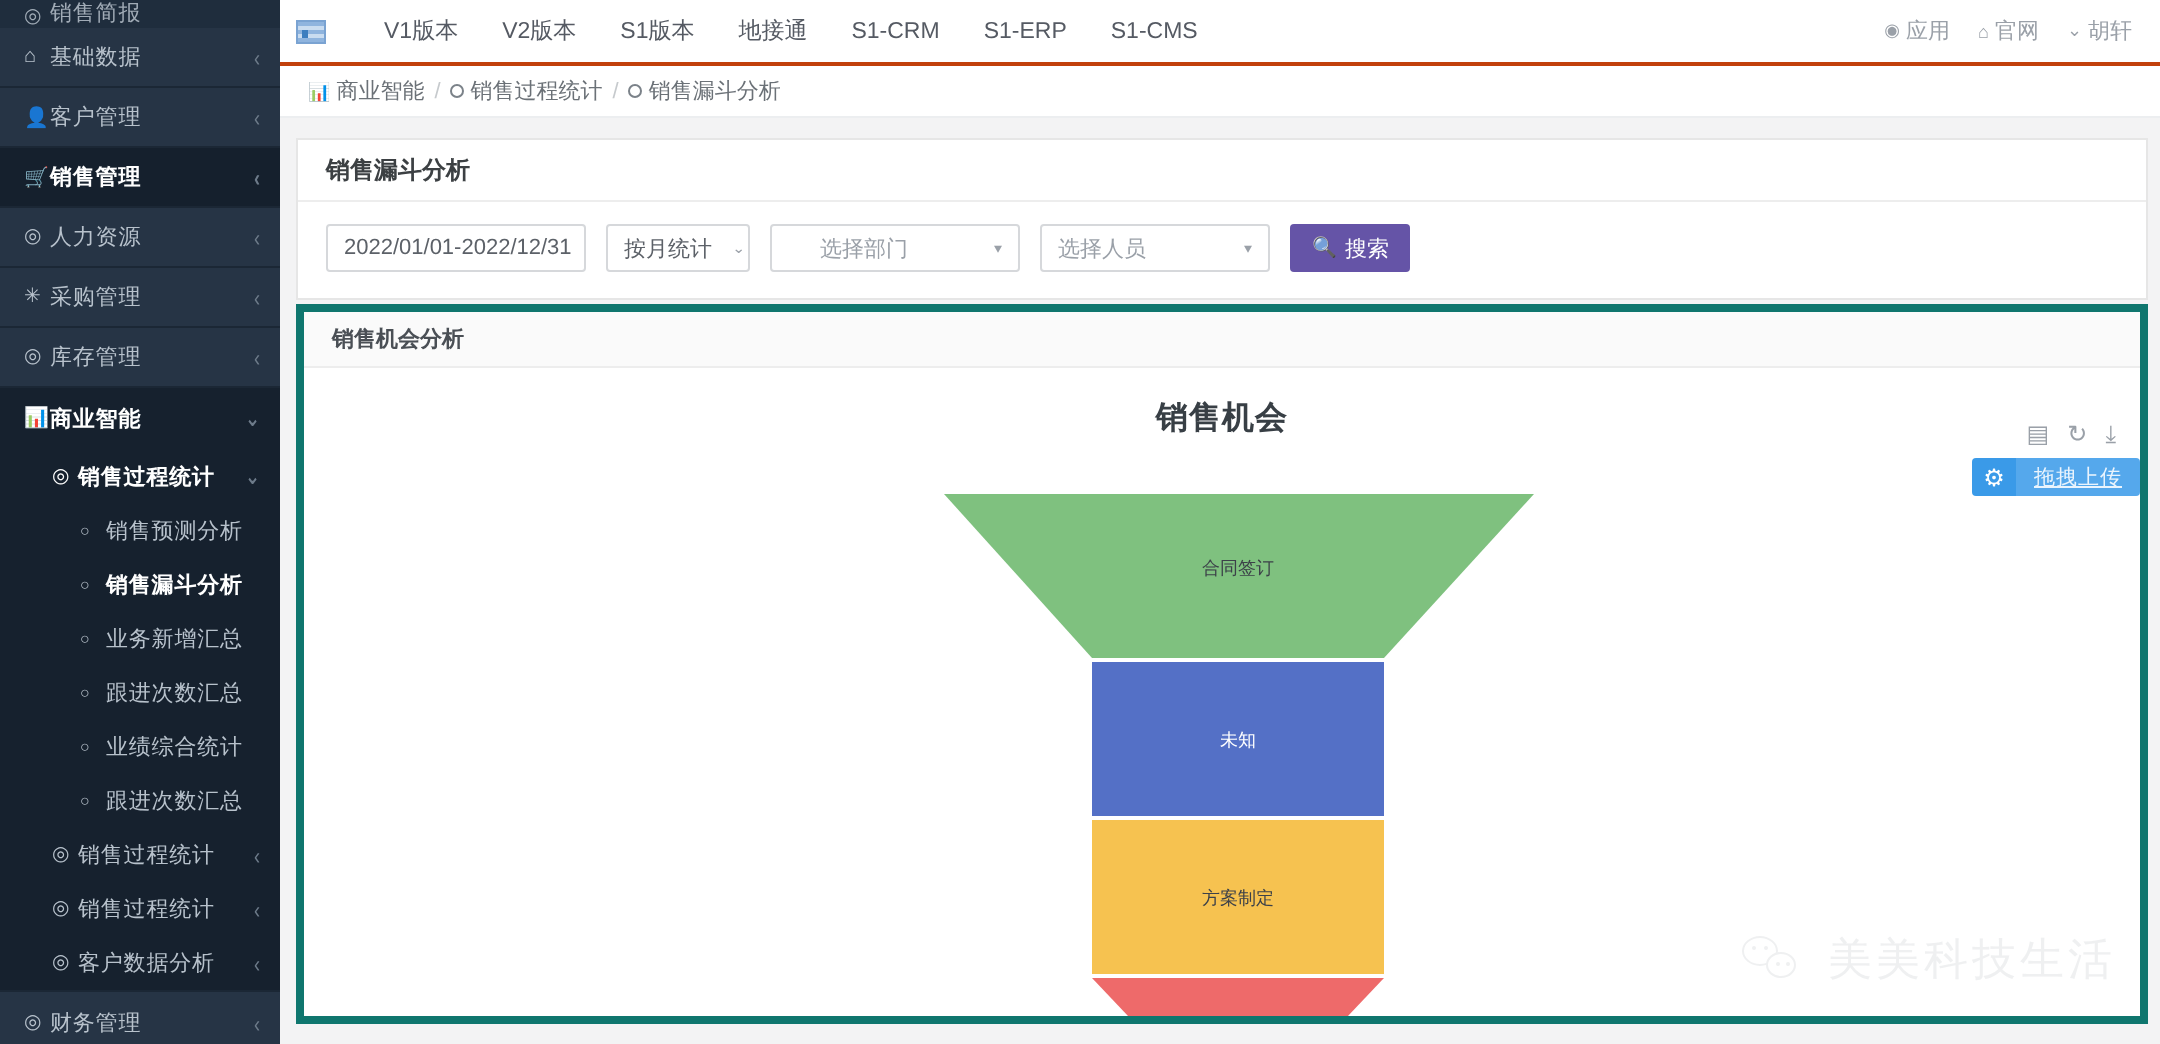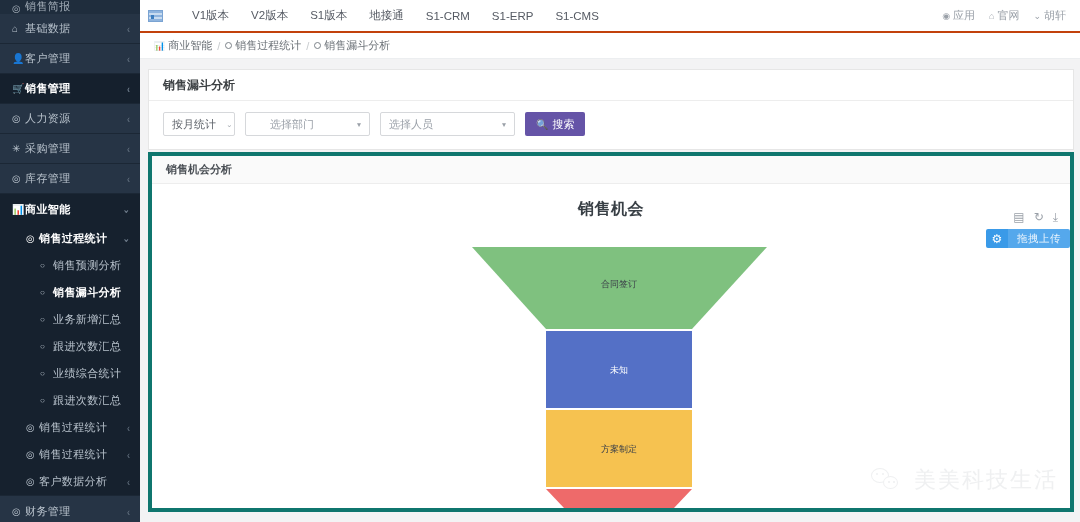--- a/index.html
+++ b/index.html
@@ -108,21 +108,21 @@
     font-size: 11px; color: #4b5057; display: flex; align-items: center;
     padding: 0 8px; white-space: nowrap;
   }
   .fld.date { width: 130px; color: #5c6168; }
   .fld.sel { position: relative; justify-content: space-between; }
   .fld.sel .cv { color: #5c6168; }
   .fld.sel .cv.ph { color: #9aa0a8; }
   .fld.sel .ca { font-size: 8px; color: #9aa0a8; margin-left: 10px; transform: scaleY(.9);}
   .fld.m1 { width: 72px; }
   .fld.m2 { width: 125px; padding-left: 24px; }
-  .fld.m3 { width: 135px; }
+  .fld.m3 { width: 115px; }
   .btn-search {
     height: 24px; background: #6554a7; color: #fff; border: none; border-radius: 2px;
     font-size: 11px; padding: 0 11px; display: flex; align-items: center; gap: 4px;
     cursor: pointer; font-family: inherit;
   }
   .btn-search .sg { font-size: 10px; }
 
   .panel {
     background: #0f172a; margin: 2px 6px 0 8px; border: 4px solid #0f766e;
     height: 360px; position: relative; overflow: hidden;
@@ -146,21 +146,21 @@
     position: absolute; right: 0px; top: 45px; display: flex; align-items: center;
   }
   .upload-ic {
     width: 22px; height: 19px; background: #3a9ae8; display: flex;
     align-items: center; justify-content: center; color: #fff; font-size: 12px;
     border-radius: 2px 0 0 2px;
   }
   .upload-btn {
     height: 19px; background: #55a8ec; color: #eaf4fd; font-size: 10.5px;
     display: flex; align-items: center; padding: 0 9px; border-radius: 0 2px 2px 0;
-    cursor: pointer; letter-spacing: .5px;
+    cursor: pointer; letter-spacing: .5px; text-decoration: underline;
   }
 
   
   .funnel { position: absolute; left: 0; top: 0; width: 100%; height: 331px; }
   .funnel svg { display: block; }
   .funnel .seg-label {
     font-size: 9px; fill: #3c4149; font-family: "Liberation Sans", sans-serif;
     text-anchor: middle;
   }
   .funnel .seg-label.light { fill: #ffffff; }
@@ -332,20 +332,23 @@
         <span class="ring"></span>
         <span>销售漏斗分析</span>
       </span>
     </div>
 
     <div class="content">
 
       <div class="card">
         <div class="card-head">销售漏斗分析</div>
         <div class="filterbar">
+          <div class="fld date">
+            <span>2022/01/01-2022/12/31</span>
+          </div>
           <div class="fld sel m1">
             <span class="cv">按月统计</span>
             <span class="ca">⌄</span>
           </div>
           <div class="fld sel m2">
             <span class="cv ph">选择部门</span>
             <span class="ca">▾</span>
           </div>
           <div class="fld sel m3">
             <span class="cv ph">选择人员</span>

